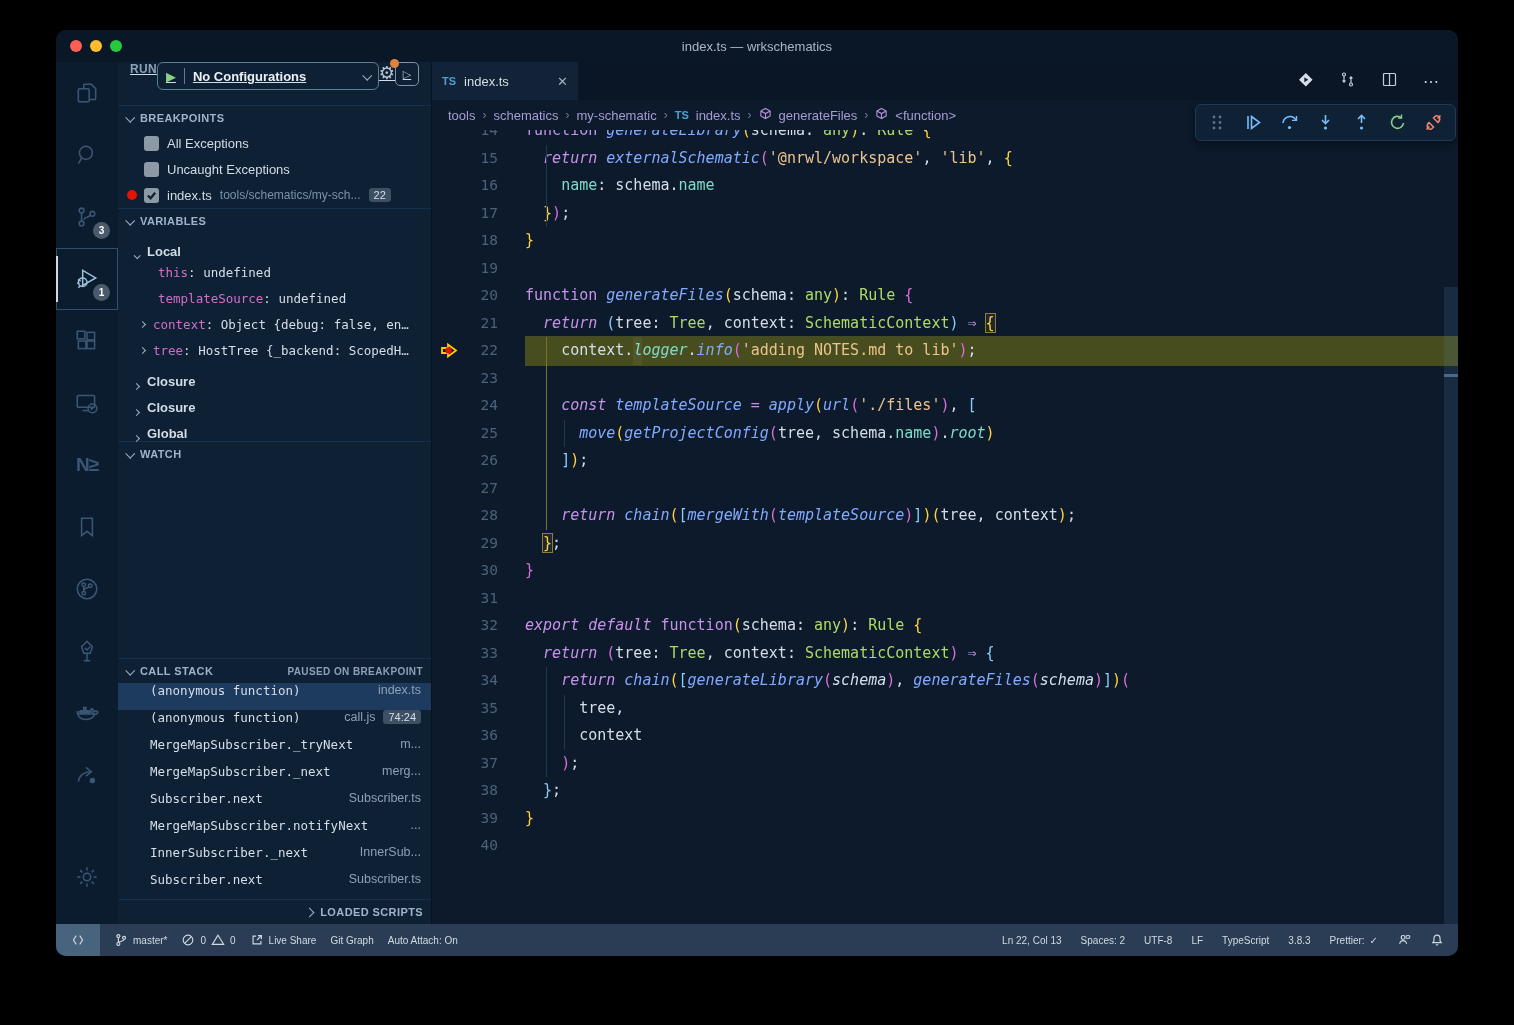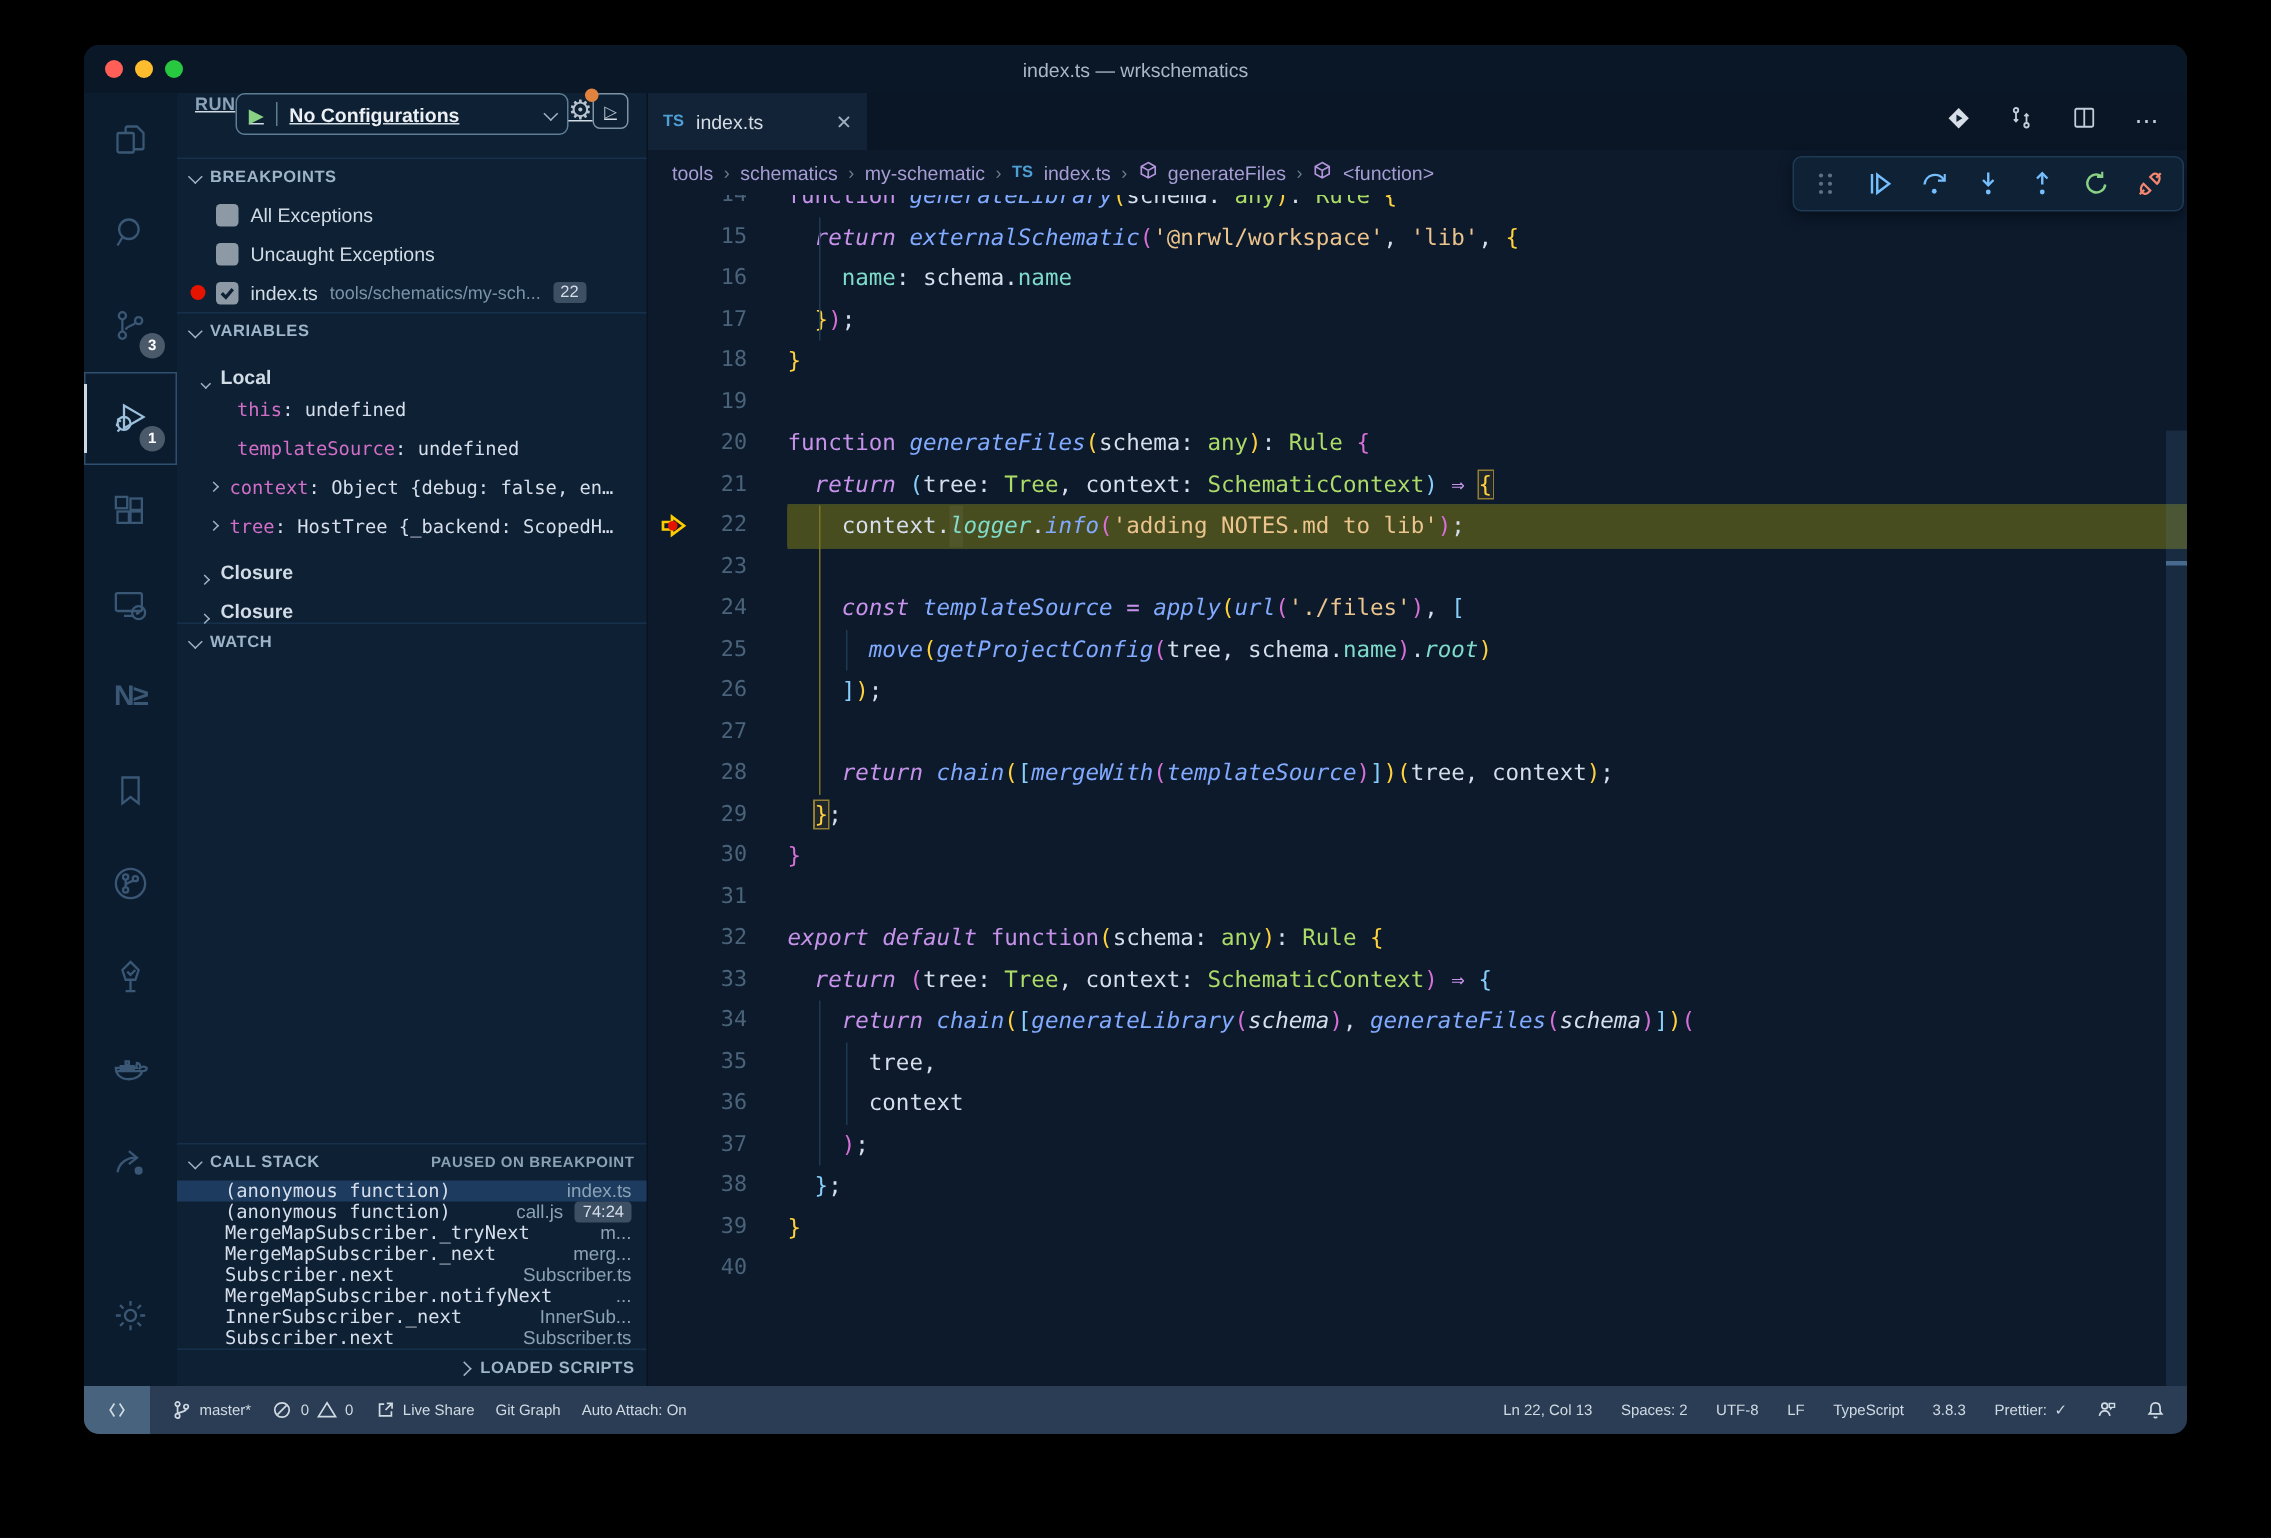--- a/index.html
+++ b/index.html
@@ -52,21 +52,21 @@
   .checkbox svg { width:11px; height:11px; stroke:#0e2033; stroke-width:2.4; fill:none; }
   .bp-path { color:#7b93a8; font-size:12px; white-space:nowrap; overflow:hidden; text-overflow:ellipsis; max-width:150px; }
   .badge { background:#3d4f63; color:#d6deeb; font-size:11px; border-radius:3px; padding:1px 5px; font-family:"Liberation Sans",sans-serif; }
   .var-scope { height:26px; flex:none; display:flex; align-items:flex-end; gap:8px; padding-left:16px; font-weight:bold; }
   .var-row { height:26px; flex:none; display:flex; align-items:center; gap:8px; padding-left:40px;
     font-family:"DejaVu Sans Mono", monospace; font-size:12.5px; white-space:nowrap; overflow:hidden; }
   .var-row.haschev { padding-left:22px; }
   .var-name { color:#d16fc8; }
   .var-val { color:#d6deeb; }
   .watch-body { flex:1; }
-  .cs-row { height:14px; flex:none; display:flex; align-items:flex-end; padding:0 10px 0 32px;
+  .cs-row { height:27px; flex:none; display:flex; align-items:flex-start; padding:0 10px 0 32px;
     font-family:"DejaVu Sans Mono", monospace; font-size:12.5px; color:#d6deeb; gap:8px; }
   .cs-row.selected { background:#1c3b5e; }
   .cs-file { margin-left:auto; color:#8ba1b5; font-family:"Liberation Sans",sans-serif; font-size:12.5px; white-space:nowrap; }
   
   .editor-col { flex:1; display:flex; flex-direction:column; position:relative; min-width:0; }
   .tabbar { height:38px; flex:none; background:#0a1626; display:flex; align-items:stretch; }
   .tab { width:146px; background:#122337; display:flex; align-items:center; padding:0 10px; gap:8px; font-size:13px; color:#d5dde5; }
   .tab .ts-badge { color:#4e9fd4; font-weight:bold; font-size:11px; }
   .tab .close { margin-left:auto; color:#9fb0c0; font-size:13px; }
   .tab-actions { margin-left:auto; display:flex; align-items:center; gap:25px; padding-right:18px; color:#c3cedb; }
@@ -287,20 +287,24 @@
         <span class="chev right small"></span>
         <span><span class="var-name">tree</span><span class="var-val">: </span><span class="var-val">HostTree {_backend: ScopedH…</span></span>
       </div>
       <div class="var-scope">
         <span class="chev right small"></span>
         <span>Closure</span>
       </div>
       <div class="var-scope">
         <span class="chev right small"></span>
         <span>Closure</span>
+      </div>
+      <div class="var-scope">
+        <span class="chev right small"></span>
+        <span>Global</span>
       </div>
 
       <div class="sec-header">
         <span class="chev down"></span>
         <span>WATCH</span>
       </div>
       <div class="watch-body"></div>
 
       <div class="sec-header">
         <span class="chev down"></span>

